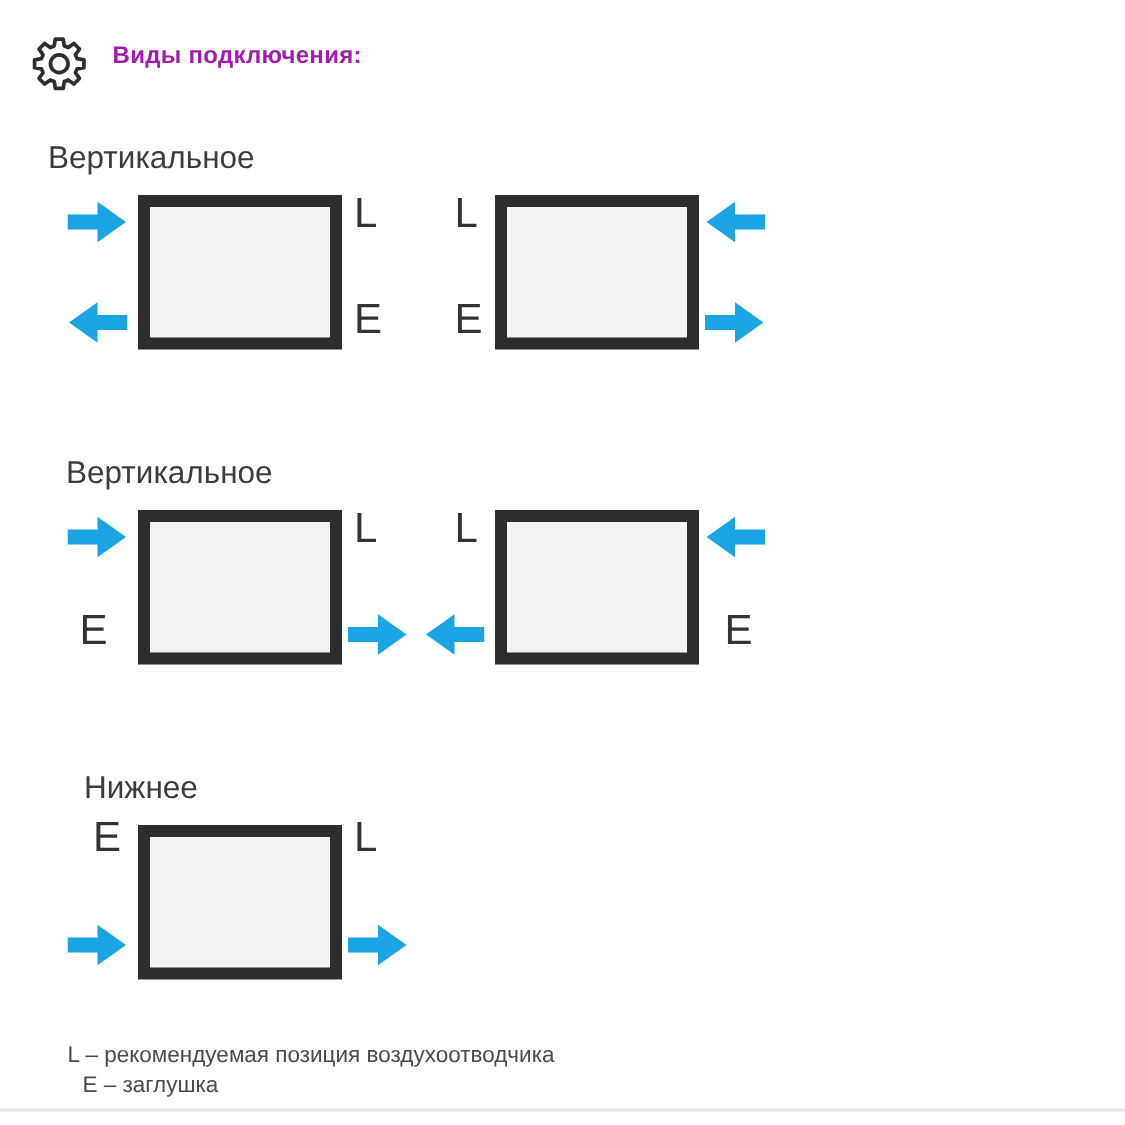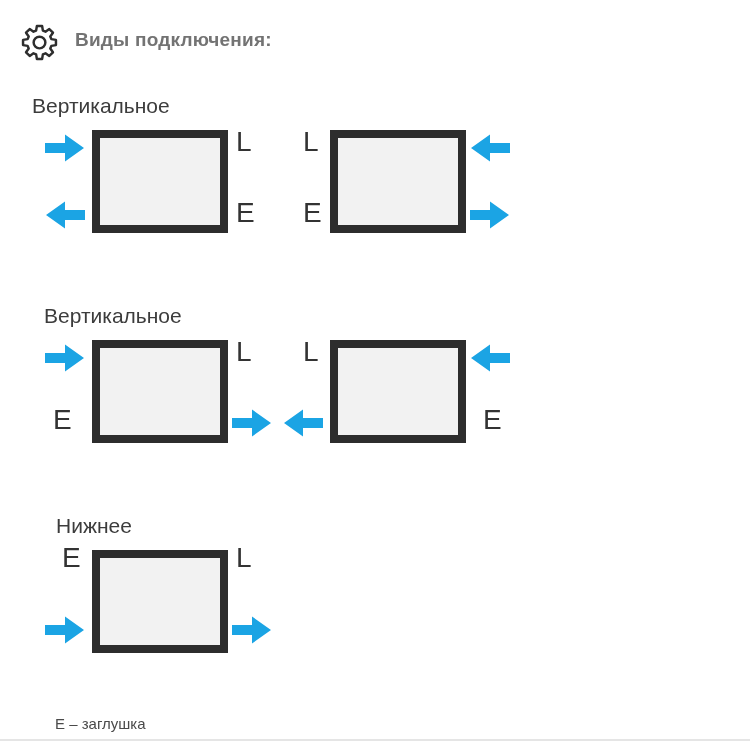--- a/index.html
+++ b/index.html
@@ -2,21 +2,21 @@
 <html><head>
 <meta charset="utf-8">
 <style>
   html,body{margin:0;padding:0;background:#ffffff;}
   .page{
     position:relative;width:750px;height:750px;background:#ffffff;overflow:hidden;
     font-family:"Liberation Sans", sans-serif;
   }
   .header-title{
     position:absolute;left:75px;top:29px;
-    font-size:19px;font-weight:700;color:#737373;letter-spacing:.2px;
+    font-size:16px;font-weight:700;color:#a21caf;letter-spacing:.2px;
   }
   .gear{position:absolute;left:21px;top:24px;width:37px;height:37px;}
   .gear svg{display:block;width:100%;height:100%;}
   .section-label{
     position:absolute;font-size:21px;font-weight:400;color:#3c3c3c;
   }
   .radiator{
     position:absolute;width:136px;height:103px;box-sizing:border-box;
     background:var(--rad-fill,#f2f2f2);border:8px solid var(--rad-border,#2d2d2d);
   }
@@ -117,16 +117,17 @@
           <path d="M0 10 H20 V1.5 L39 15 L20 28.5 V20 H0 Z" fill="var(--arrow,#1ba4e4)"></path>
         </svg>
     </div>
     <div class="arrow" style="left:232px;top:615px;" data-dir="right">
       <svg viewBox="0 0 40 30">
           <path d="M0 10 H20 V1.5 L39 15 L20 28.5 V20 H0 Z" fill="var(--arrow,#1ba4e4)"></path>
         </svg>
     </div>
   </div>
 
+  <div class="legend-line" style="left:45px;top:695px;">L – рекомендуемая позиция воздухоотводчика</div>
   <div class="legend-line" style="left:55px;top:715px;">E – заглушка</div>
 
   <div class="divider"></div>
 </div>
 
 </body></html>

